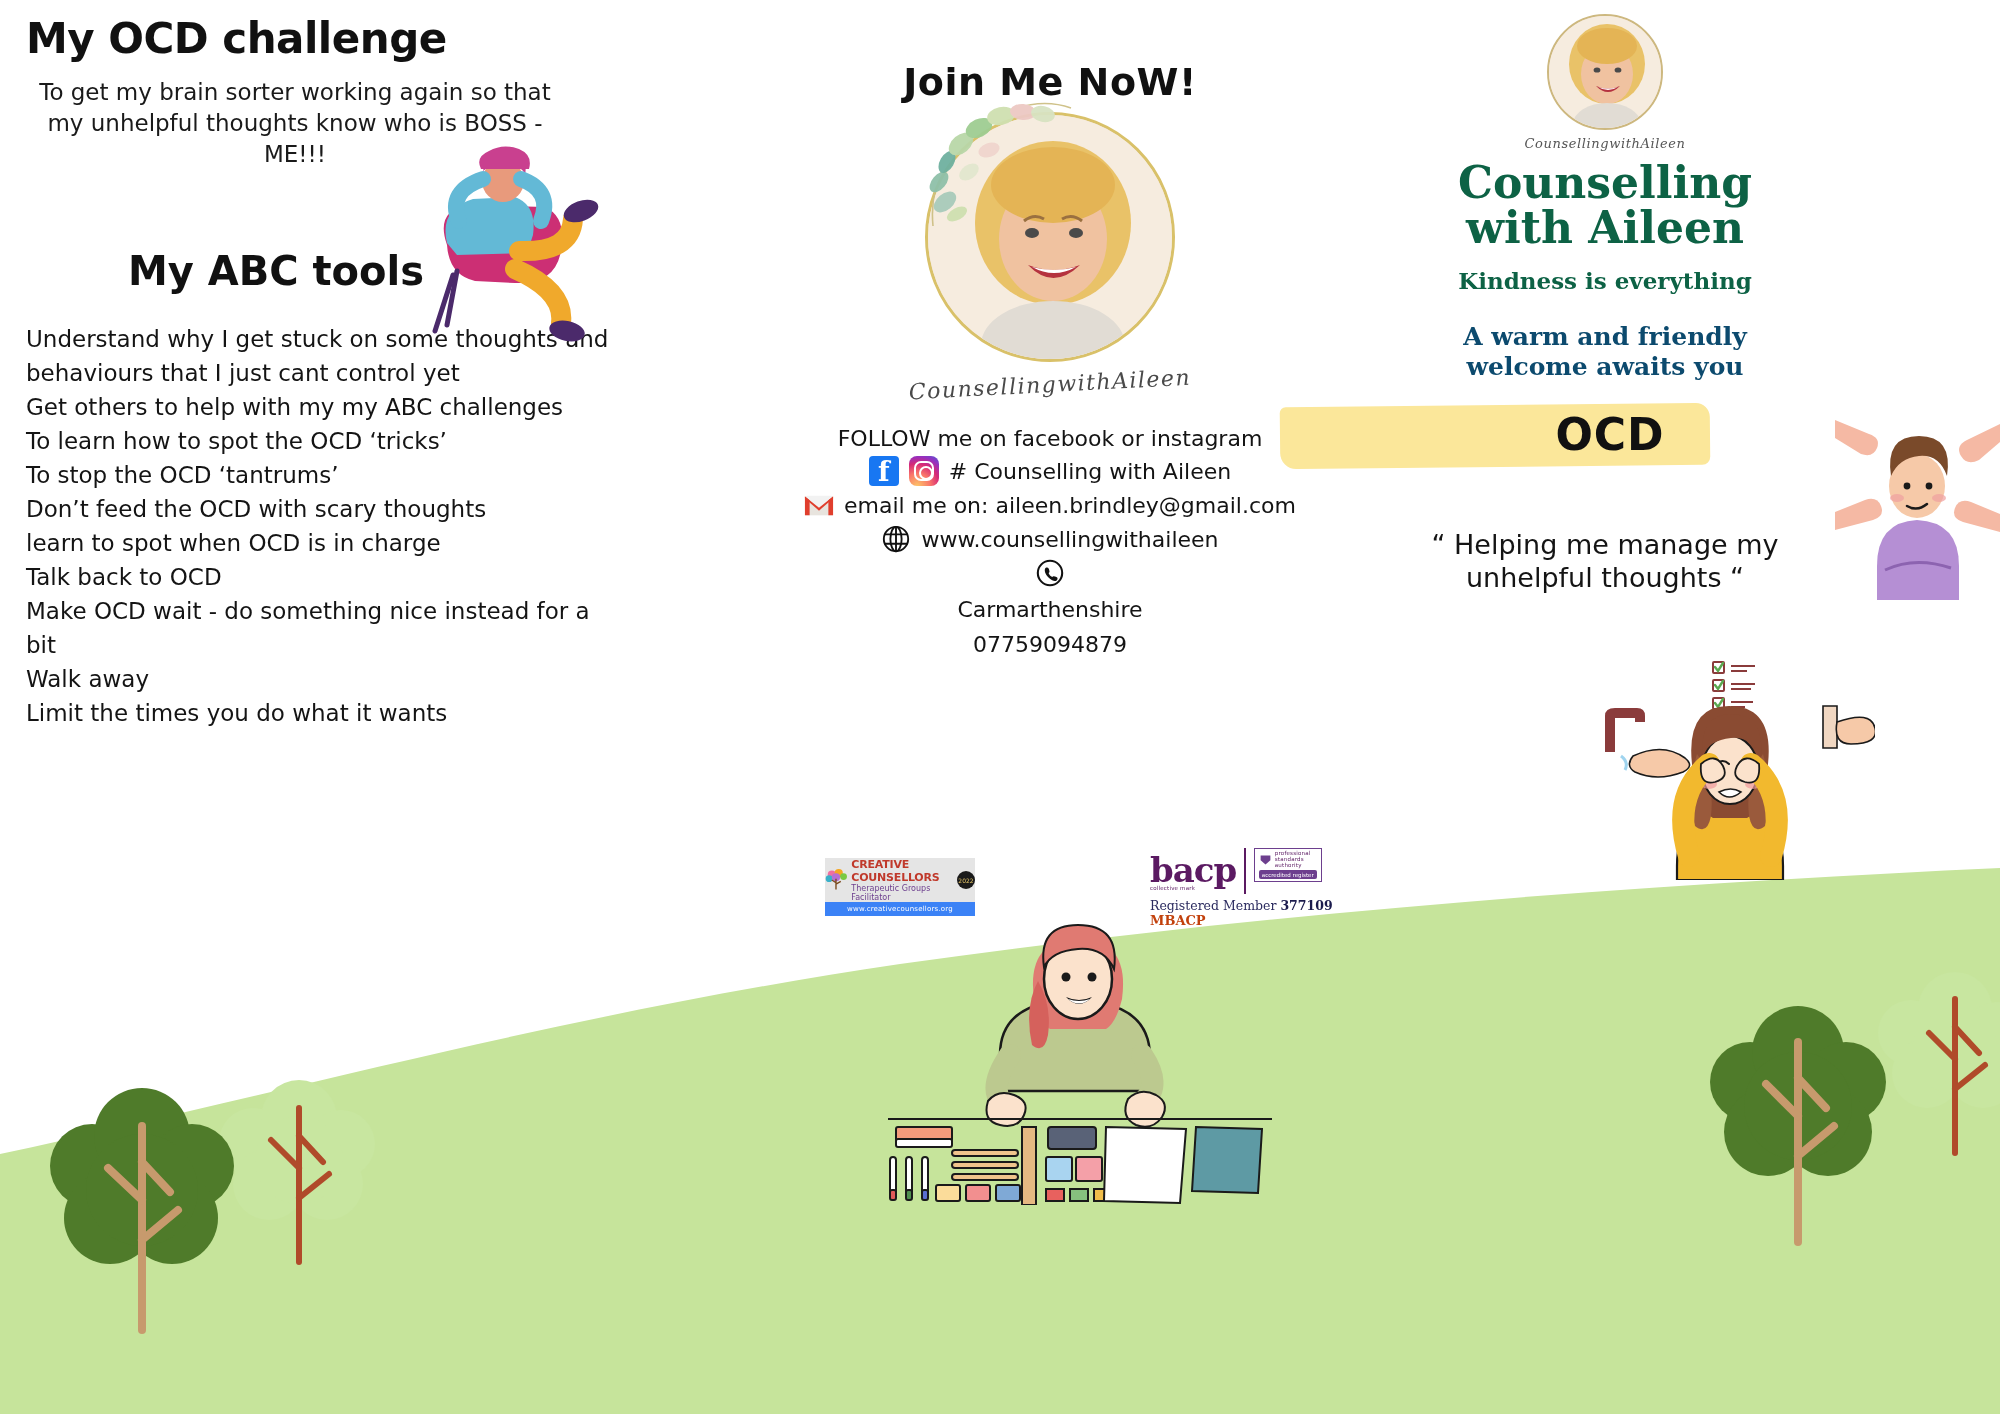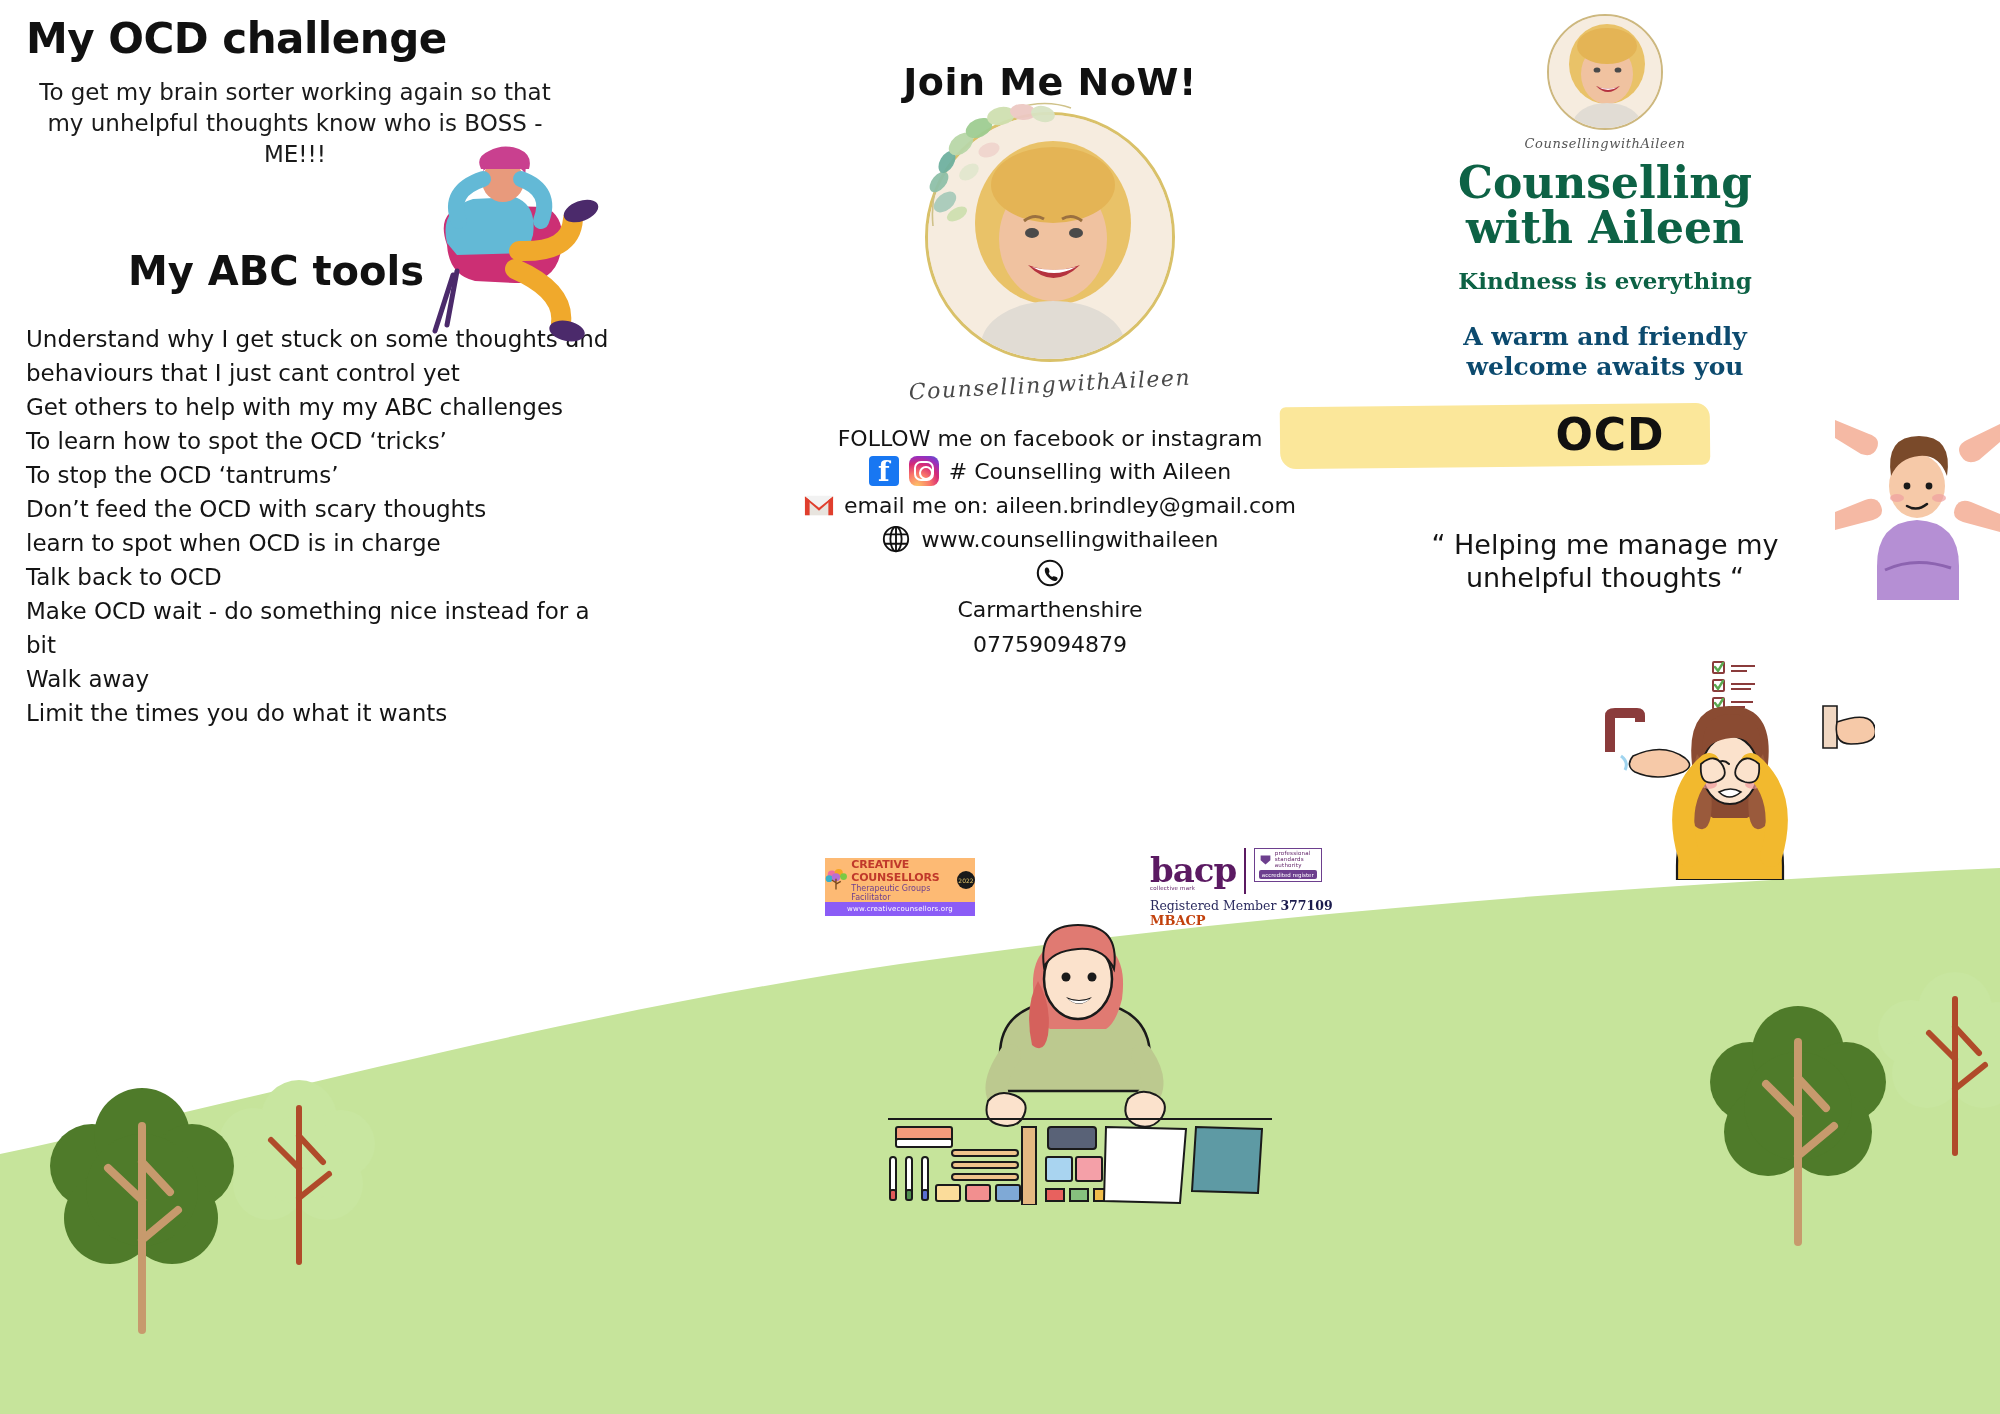--- a/index.html
+++ b/index.html
@@ -137,23 +137,23 @@
     content: ""; position: absolute; left: 10px; top: 10px;
     width: 10px; height: 10px; border: 2.5px solid #fff; border-radius: 50%;
   }
   .contact-center { text-align: center; margin-top: 4px; }
 
   
   .logo-creative {
     position: absolute; left: 825px; top: 858px;
     width: 150px; z-index: 6;
   }
-  .cc-top { display:flex; align-items:center; gap:3px; background:#fdba74; }
+  .cc-top { display:flex; align-items:center; gap:3px; background:#e5e5e5; }
   .cc-band {
-    background: #8b5cf6; color: #fff; font-size: 7px;
+    background: #3b82f6; color: #fff; font-size: 7px;
     text-align: center; padding: 3px 0; letter-spacing: 0.2px;
   }
   .cc-name { color:#c0392b; font-weight:700; font-size: 11px; letter-spacing:-0.2px; }
   .cc-sub { color:#6d3f8e; font-size: 8px; }
 
   .logo-bacp {
     position: absolute; left: 1150px; top: 848px; z-index: 6;
   }
   .bacp-word {
     font-family: "DejaVu Serif", serif;

